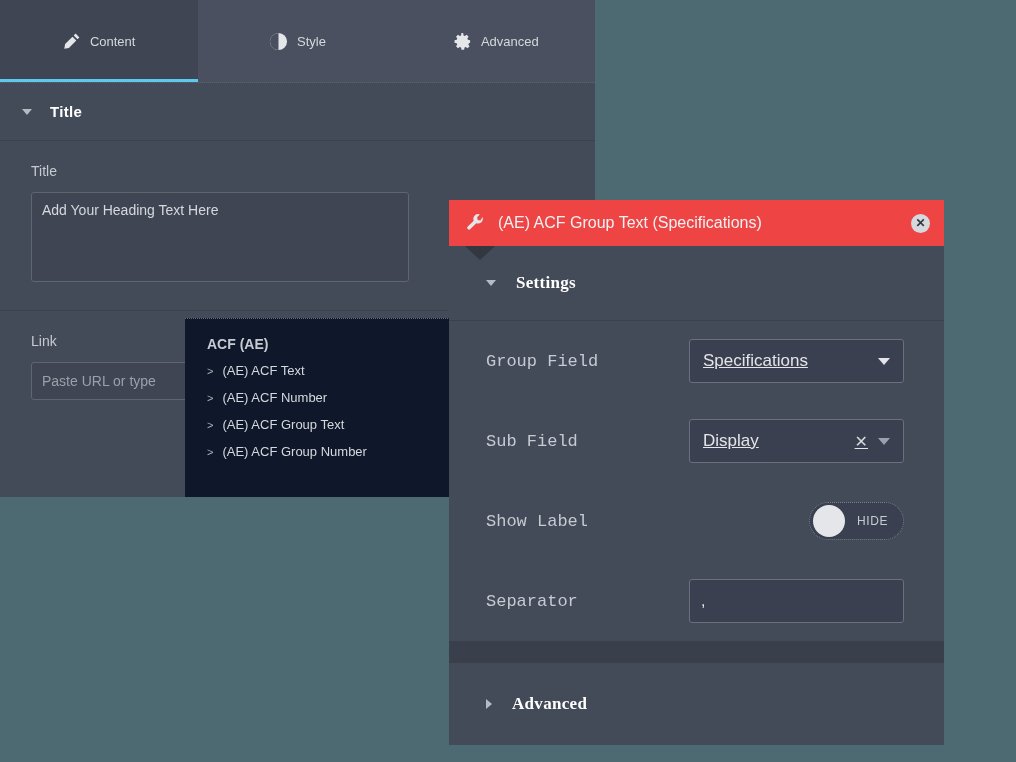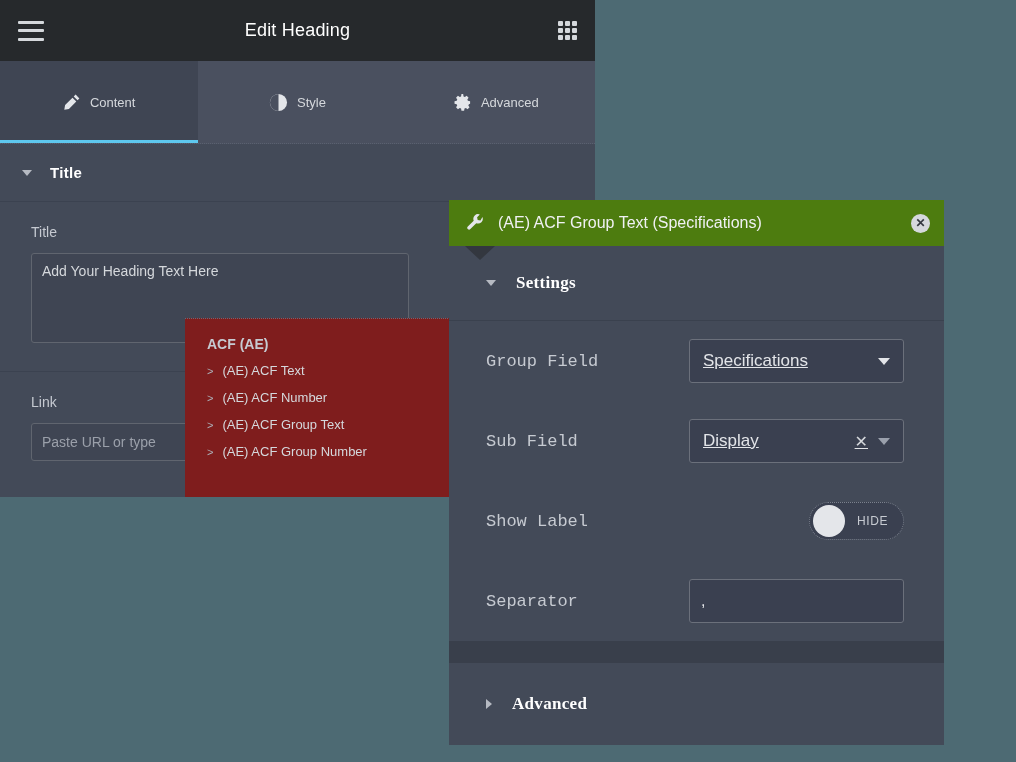--- a/index.html
+++ b/index.html
@@ -173,21 +173,21 @@
   }
   .url-input::placeholder { color: #9ba0aa; }
 
   
   .acf-menu {
     position: absolute;
     left: 185px;
     top: 318px;
     width: 265px;
     height: 179px;
-    background: #7f1d1d;
+    background: #0f172a;
     border-top: 1px dotted #646b7a;
     padding-top: 12px;
     z-index: 30;
   }
   .acf-menu-title {
     color: #c6cad1;
     font-size: 14px;
     font-weight: bold;
     padding: 5px 0 5px 22px;
   }
@@ -205,21 +205,21 @@
   
   .popup {
     position: absolute;
     left: 449px;
     top: 200px;
     width: 495px;
     z-index: 50;
   }
   .popup-header {
     height: 46px;
-    background: #4d7c0f;
+    background: #ef4444;
     display: flex;
     align-items: center;
     padding: 0 14px 0 17px;
     gap: 13px;
     position: relative;
   }
   .wrench-icon { color: #e4e6ea; display: flex; }
   .popup-title {
     color: #f0f1f3;
     font-size: 16px;
@@ -348,39 +348,20 @@
   .popup-section-head.collapsed {
     border-bottom: none;
     height: 82px;
   }
 </style>
 </head>
 <body>
 
 <div class="panel">
 
-  <div class="panel-header">
-    <div class="hamburger">
-      <i></i>
-        <i></i>
-        <i></i>
-    </div>
-    <div class="panel-title">Edit Heading</div>
-    <div class="grid-icon">
-      <span></span>
-        <span></span>
-        <span></span>
-      <span></span>
-        <span></span>
-        <span></span>
-      <span></span>
-        <span></span>
-        <span></span>
-    </div>
-  </div>
 
   <div class="tabs">
     <div class="tab active">
       <span class="tab-icon">
         <svg width="18" height="18" viewBox="0 0 18 18">
             <path d="M12.6 1.6l3.8 3.8-1.9 1.9-3.8-3.8zM9.5 4.7l3.8 3.8-7.4 7.4-4.6.8.8-4.6z" fill="#e4e6ea"></path>
           </svg>
       </span>
       <span>Content</span>
     </div>

